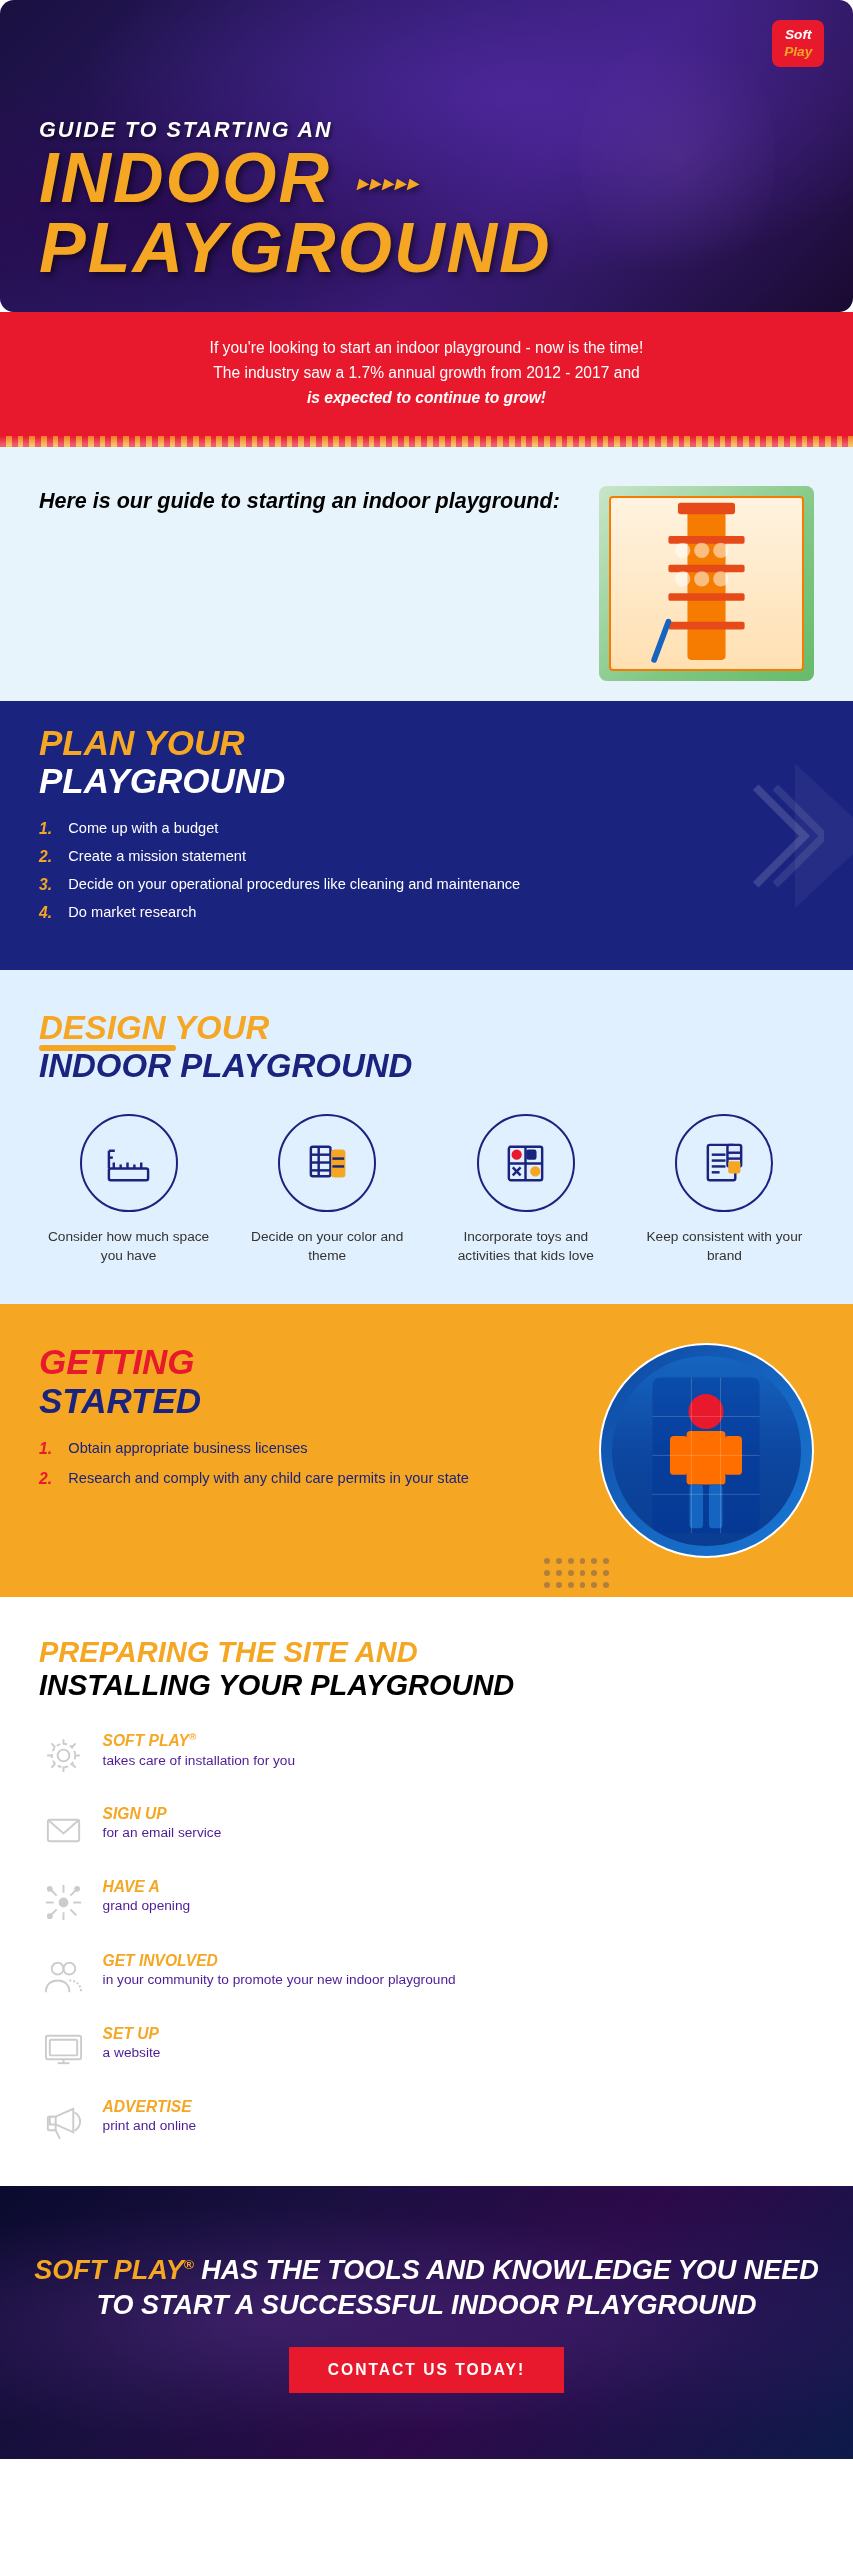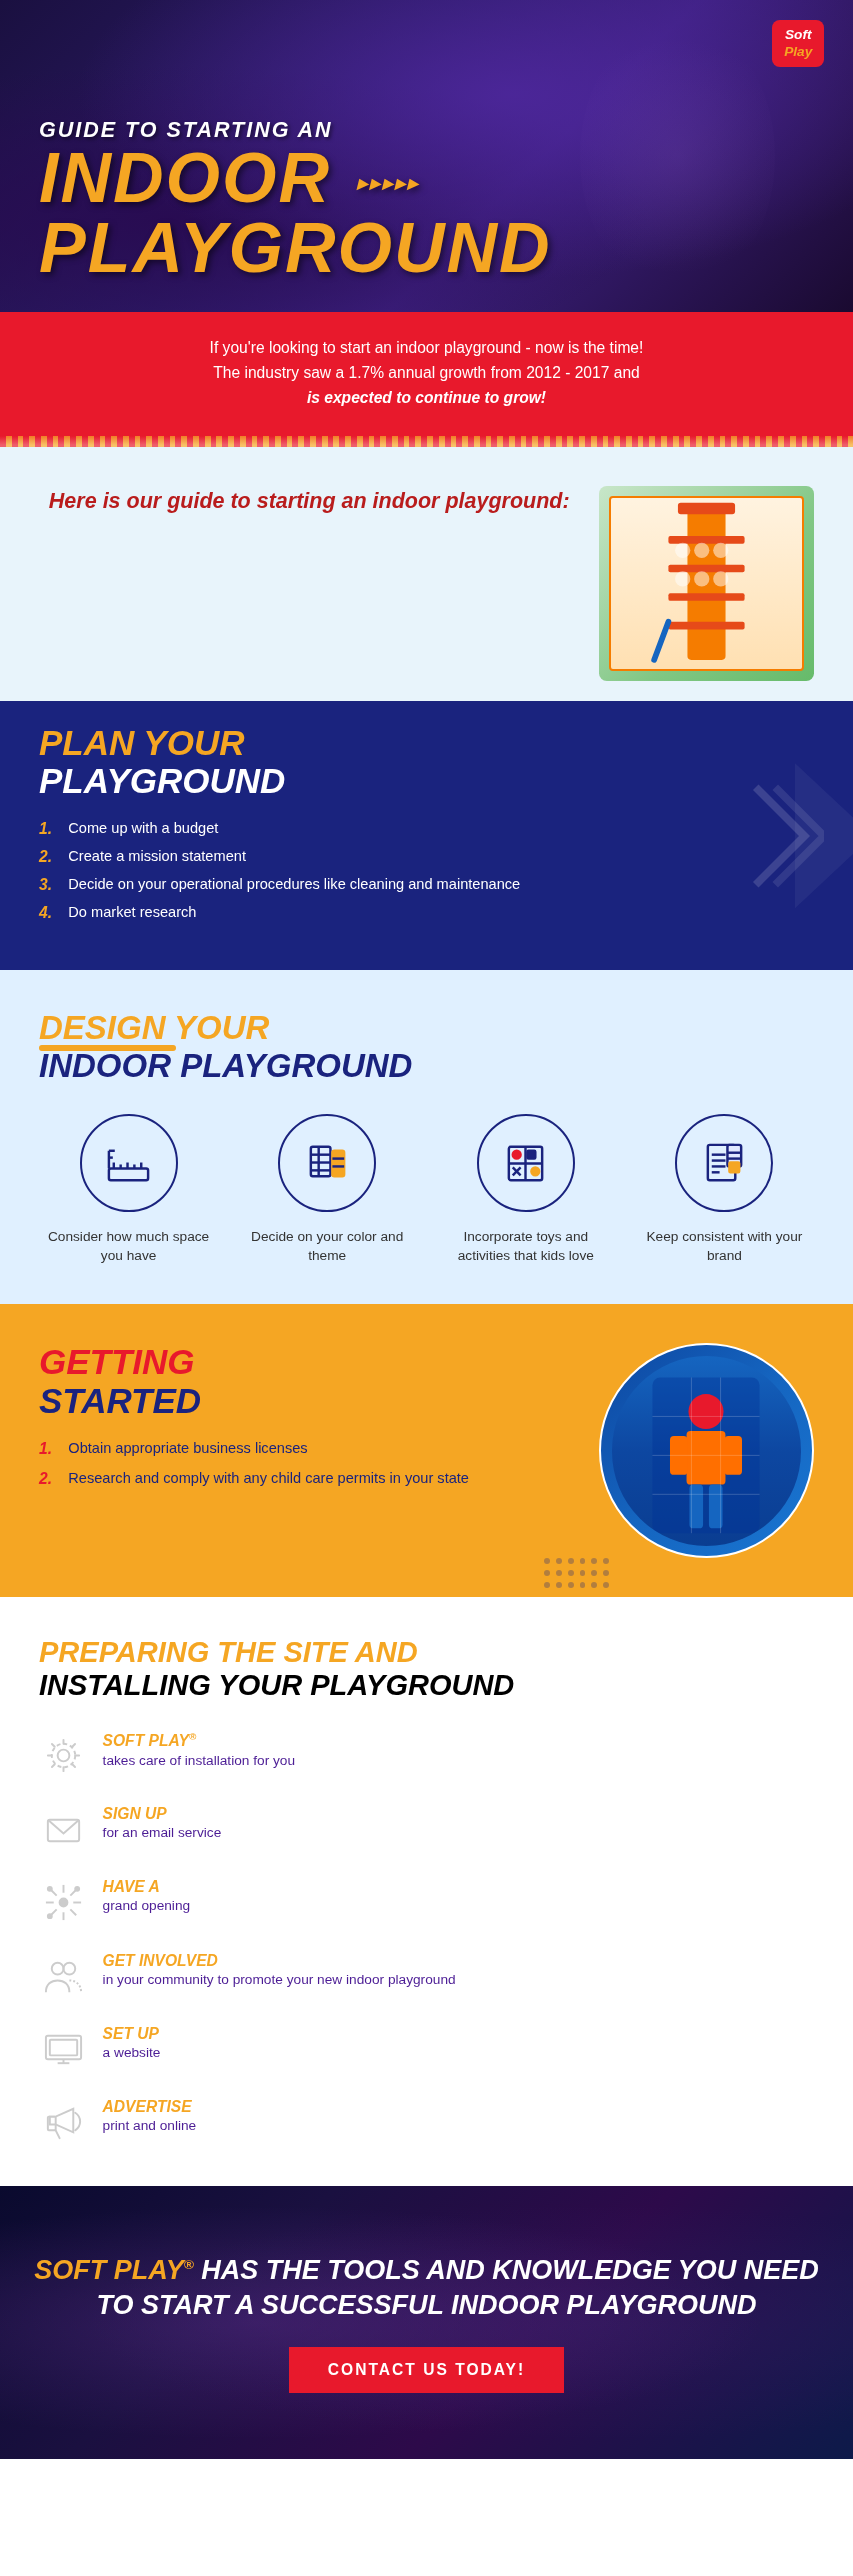--- a/index.html
+++ b/index.html
@@ -11,20 +11,21 @@
 
     
     .hero {
       position: relative;
       background: linear-gradient(135deg, #1a1040 0%, #2d1b69 40%, #3d2080 60%, #1a0a30 100%);
       height: 312px;
       overflow: hidden;
       display: flex;
       align-items: flex-end;
       padding: 29px 39px;
+      border-radius: 14px;
     }
     .hero-bg {
       position: absolute;
       inset: 0;
       background:
         radial-gradient(ellipse at 60% 30%, rgba(80,40,160,0.8) 0%, transparent 60%),
         radial-gradient(ellipse at 20% 70%, rgba(40,10,80,0.9) 0%, transparent 50%);
     }
     .hero-content {
       position: relative;
@@ -131,24 +132,23 @@
       gap: 19.5px;
       min-height: 215px;
       position: relative;
     }
     .intro-text {
       flex: 1;
     }
     .intro-text h2 {
       font-size: 21.5px;
       font-weight: 900;
-      color: #b91c1c;
+      color: #000000;
       font-style: italic;
       line-height: 1.4;
-      text-align: center;
     }
     .intro-image {
       width: 215px;
       height: 195px;
       flex-shrink: 0;
       position: relative;
     }
     .playground-tower {
       width: 100%;
       height: 100%;

